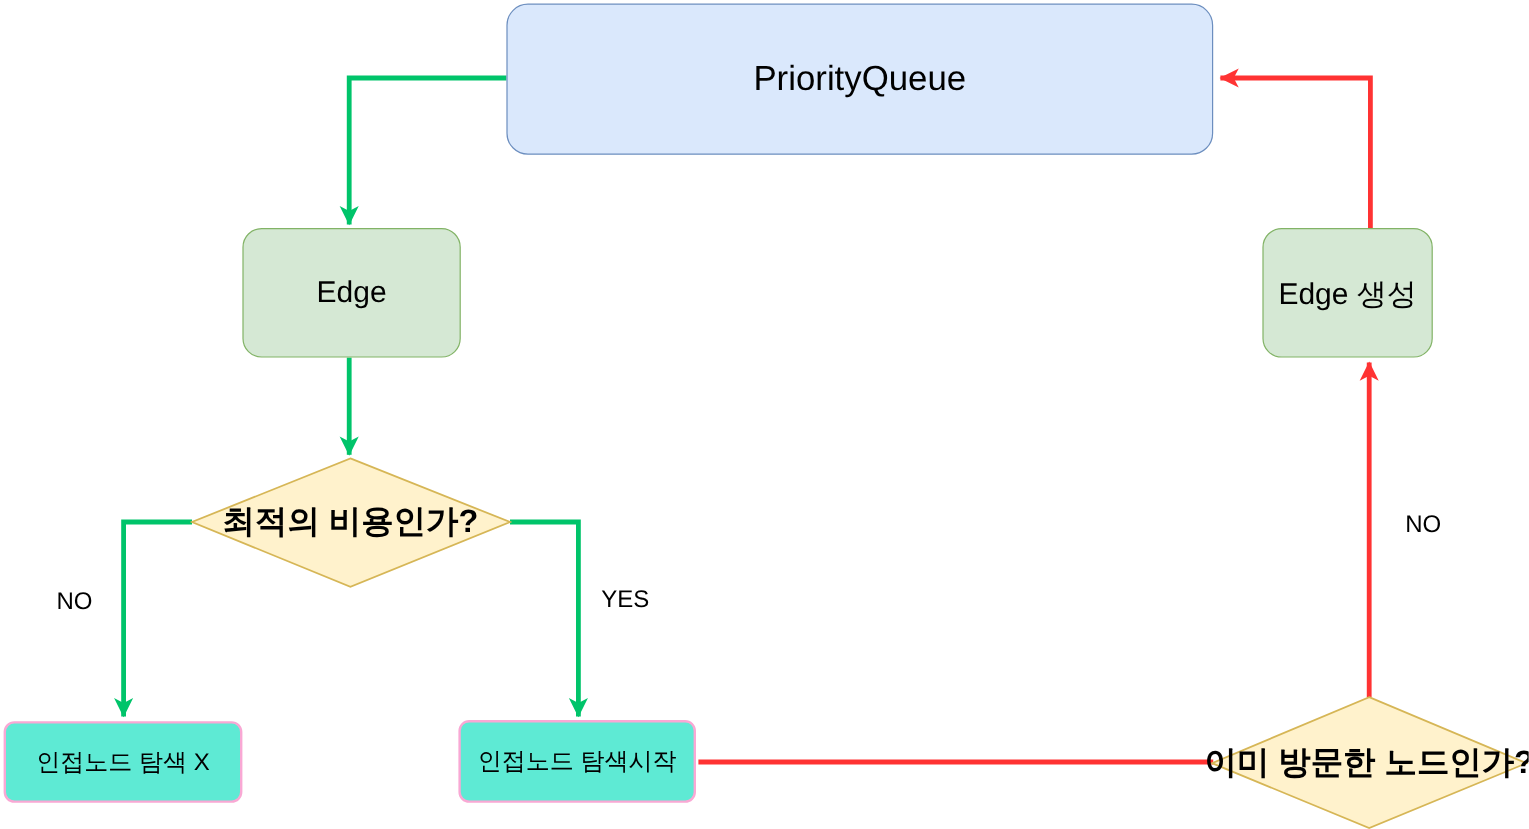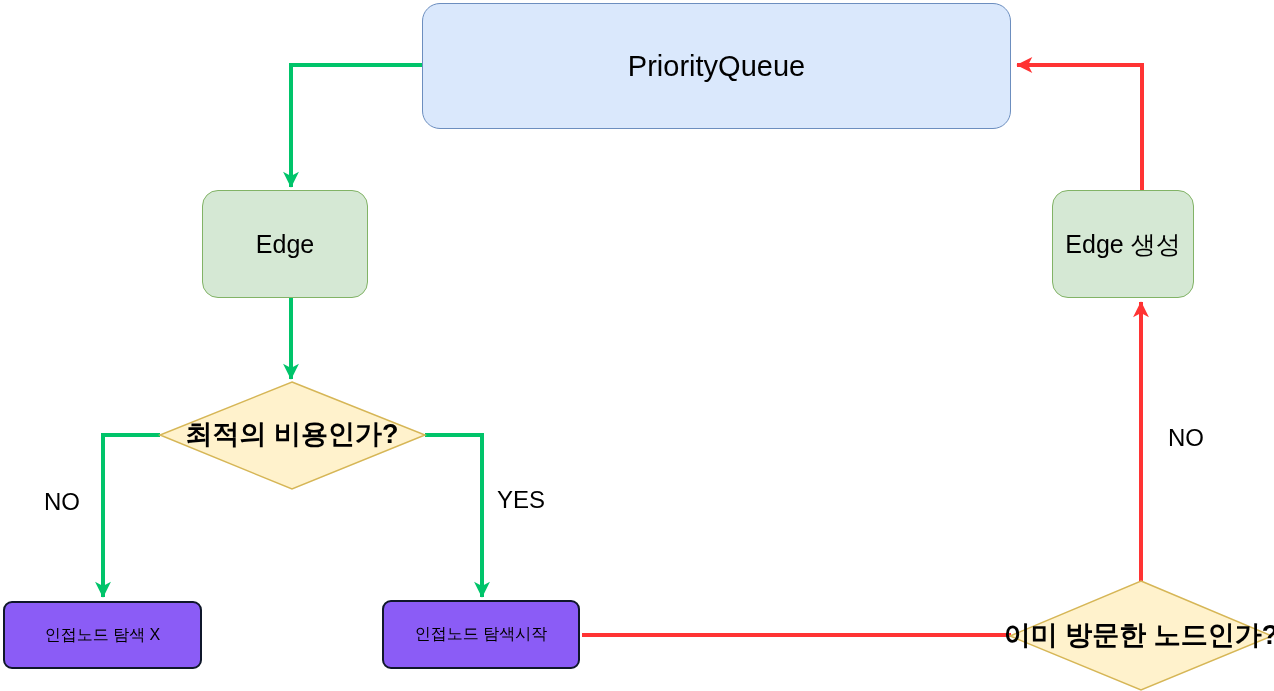--- a/index.html
+++ b/index.html
@@ -31,44 +31,44 @@
     border: 1.5px solid #6c8ebf;
     border-radius: 18px;
     font-size: 29px;
   }
   .node-process {
     background: #d5e8d4;
     border: 1.5px solid #82b366;
     border-radius: 16px;
     font-size: 25px;
   }
-  .node-edge { left: 202px; top: 190px; width: 166px; height: 108px; }
+  .node-edge { left: 202px; top: 190px; width: 182px; height: 108px; }
   .node-edge-create { left: 1052px; top: 190px; width: 142px; height: 108px; }
   .node-terminal {
-    background: #8b5cf6;
-    border: 2px solid #0f172a;
+    background: #5eead4;
+    border: 2px solid #f9a8d4;
     border-radius: 9px;
-    font-size: 16px;
+    font-size: 20px;
   }
   .node-no-search { left: 3px; top: 601px; width: 199px; height: 68px; }
   .node-start-search { left: 382px; top: 600px; width: 198px; height: 69px; }
   .diamond-label {
     position: absolute;
     transform: translate(-50%, -50%);
     font-size: 27px;
     font-weight: bold;
     white-space: nowrap;
     color: #000000;
   }
   .diamond-label-optimal { left: 292px; top: 434px; }
   .diamond-label-visited { left: 1141px; top: 635px; }
   .edge-label {
     position: absolute;
     transform: translate(-50%, -50%);
-    font-size: 24px;
+    font-size: 20px;
     color: #000000;
     white-space: nowrap;
   }
   .edge-label-no-left { left: 62px; top: 502px; }
   .edge-label-yes { left: 521px; top: 500px; }
   .edge-label-no-right { left: 1186px; top: 438px; }
 </style>
 </head>
 <body>
 

